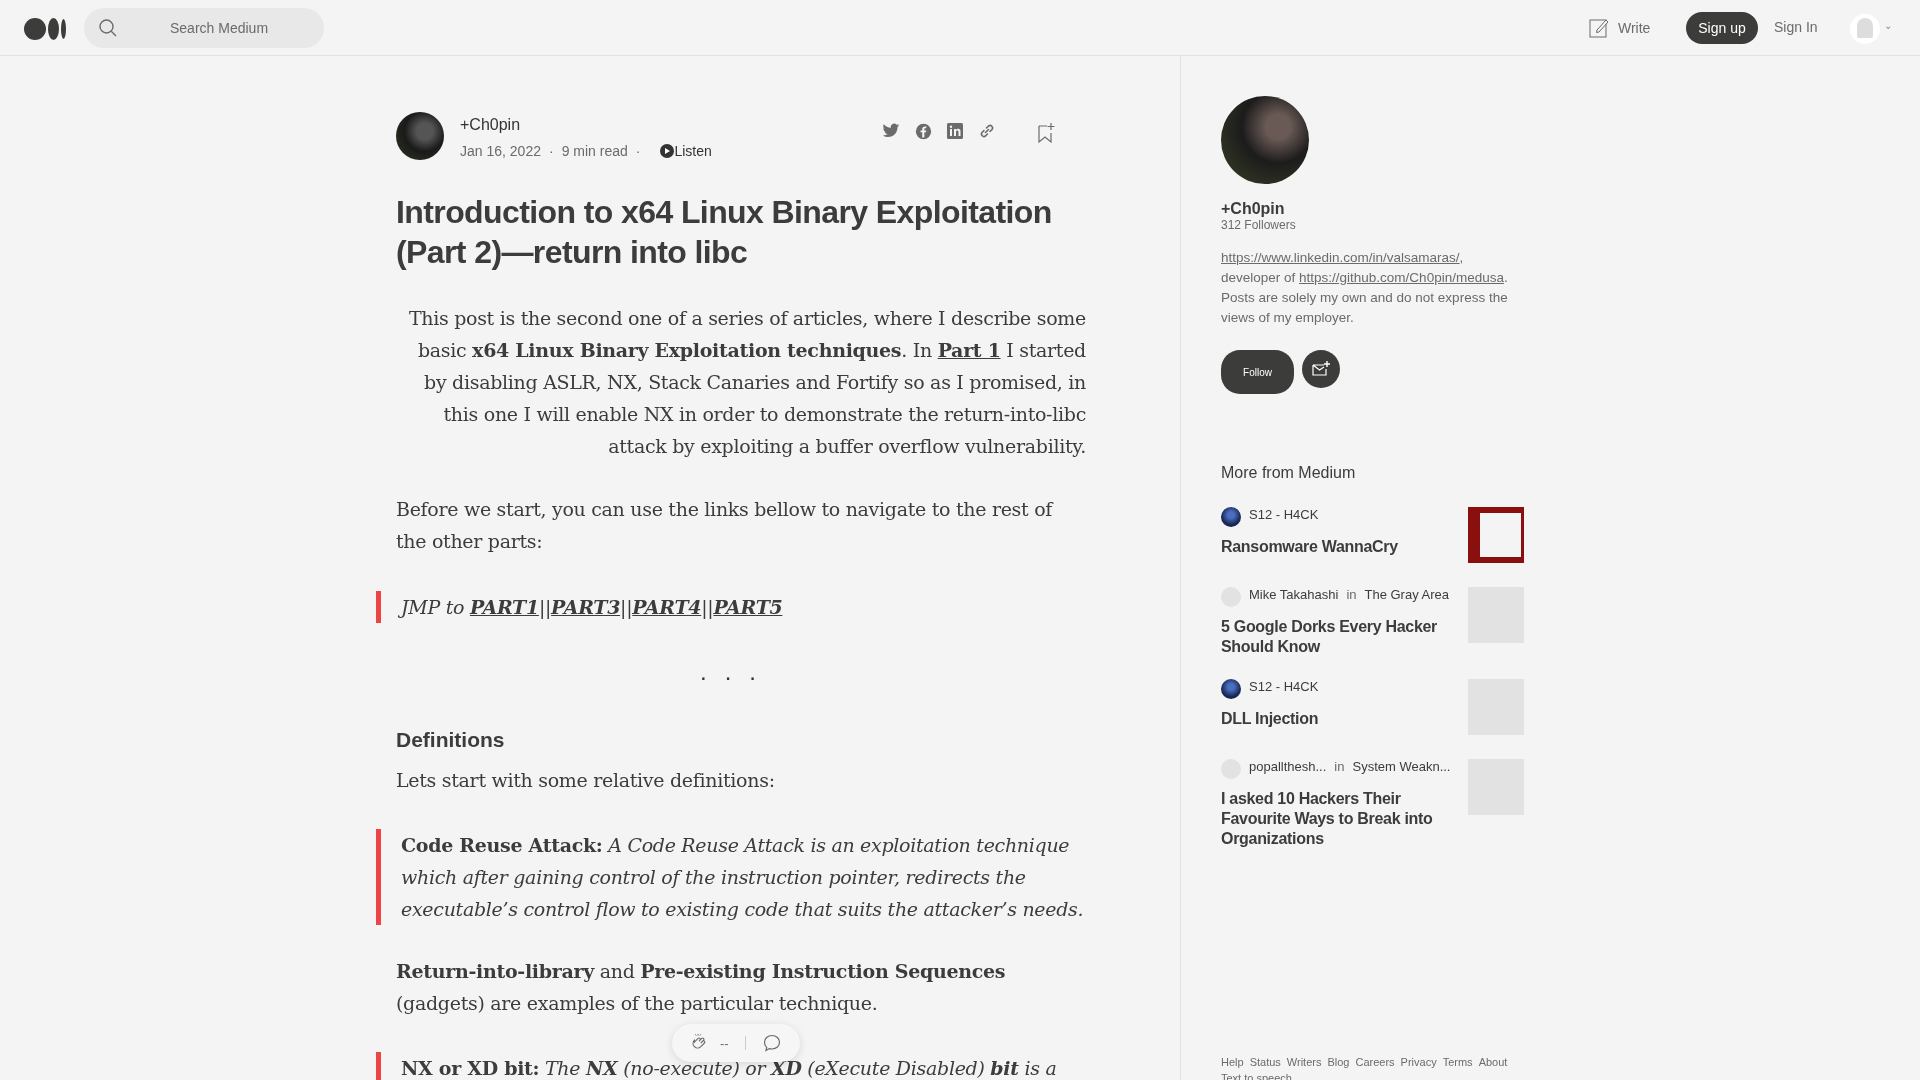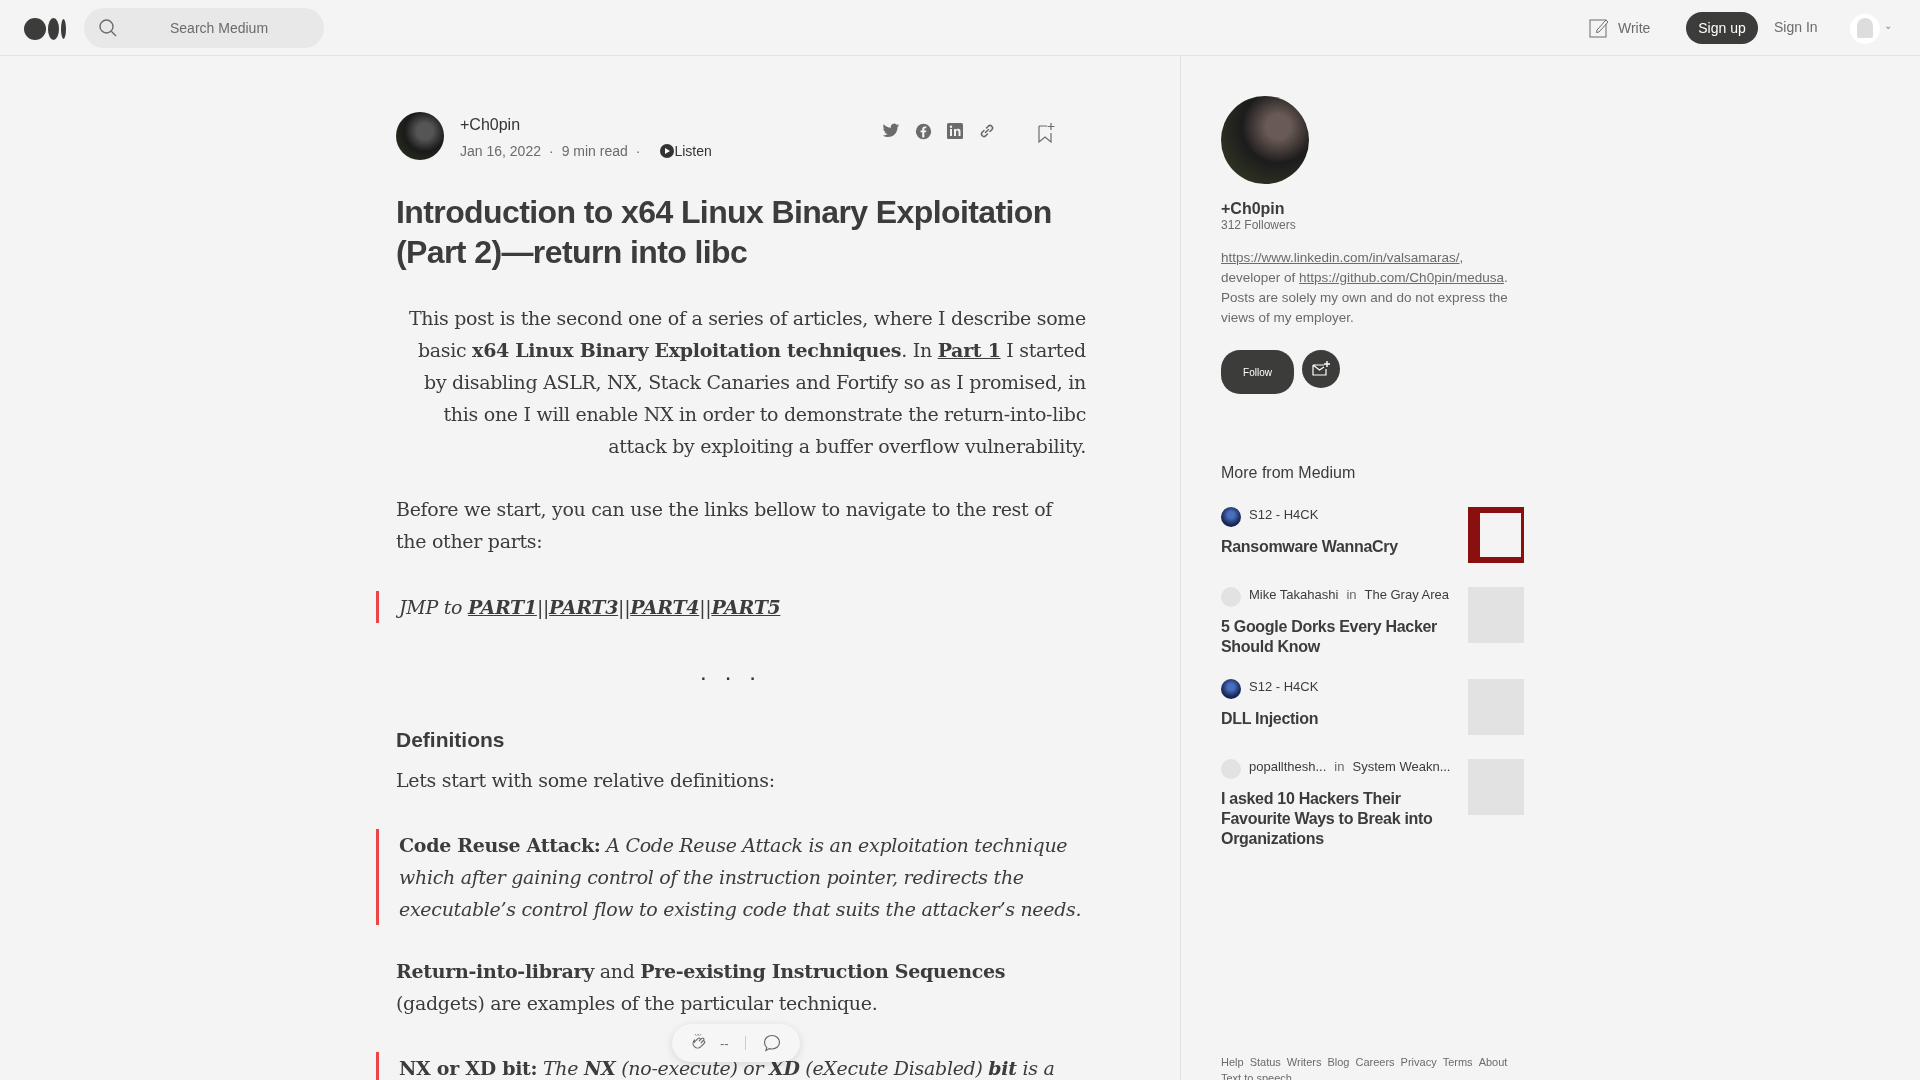--- a/index.html
+++ b/index.html
@@ -34,21 +34,21 @@
   .play { width: 14px; height: 14px; border-radius: 50%; background: #333; position: relative; display: inline-block; }
   .play::after { content: ""; position: absolute; left: 5px; top: 4px; border-left: 5px solid #fff; border-top: 3px solid transparent; border-bottom: 3px solid transparent; }
   .share { position: absolute; left: 882px; top: 122px; display: flex; gap: 14px; align-items: center; }
   .share .ic { width: 18px; height: 18px; display: flex; align-items: center; justify-content: center; }
   .bookmark { position: absolute; left: 1036px; top: 122px; width: 20px; height: 22px; }
 
   .title { position: absolute; left: 396px; top: 192px; width: 680px; font-size: 32px; line-height: 40px; font-weight: bold; color: #3c3c3c; letter-spacing: -0.6px; }
   .p { position: absolute; left: 396px; width: 690px; font-family: "DejaVu Serif", serif; font-size: 19px; line-height: 32px; color: #3c3c3c; letter-spacing: -0.3px; }
   .p b { font-weight: bold; }
   .p a { color: #3c3c3c; text-decoration: underline; font-weight: bold; }
-  .quote { position: absolute; left: 376px; width: 710px; border-left: 3px solid #ef4444; padding-left: 20px; font-family: "DejaVu Serif", serif; font-size: 19px; line-height: 32px; color: #3c3c3c; letter-spacing: -0.3px; }
+  .quote { position: absolute; left: 376px; width: 710px; border-left: 5px solid #ef4444; padding-left: 20px; font-family: "DejaVu Serif", serif; font-size: 19px; line-height: 32px; color: #3c3c3c; letter-spacing: -0.3px; }
   .quote i { font-style: italic; }
   .quote a { color: #3c3c3c; text-decoration: underline; font-weight: bold; font-style: italic; }
   .sep { position: absolute; left: 700px; top: 658px; font-size: 24px; letter-spacing: 18px; color: #333; }
   .h2 { position: absolute; left: 396px; top: 728px; font-size: 21px; font-weight: bold; color: #3c3c3c; }
 
   .clapbar { position: absolute; left: 672px; top: 1024px; width: 128px; height: 38px; border-radius: 19px; background: #f6f6f6; box-shadow: 0 2px 8px rgba(0,0,0,0.12); display: flex; align-items: center; padding-left: 16px; gap: 10px; color: #6b6b6b; font-size: 13px; }
   .clapbar .vbar { width: 1px; height: 14px; background: #ccc; margin: 0 6px; }
 
   
   .side { position: absolute; left: 1221px; top: 96px; width: 305px; }

